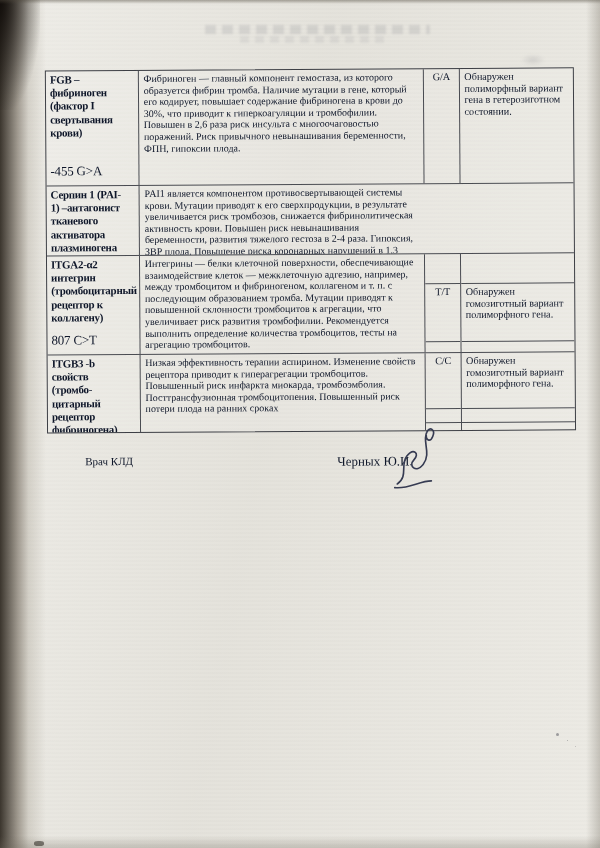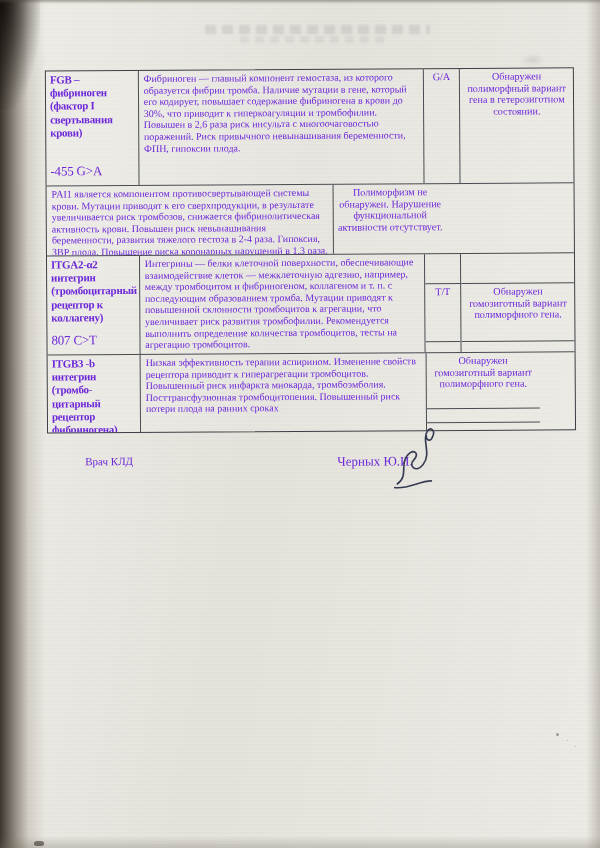--- a/index.html
+++ b/index.html
@@ -1,20 +1,20 @@
 <!DOCTYPE html>
 <html><head>
 <meta charset="utf-8">
 <style>
   html,body{margin:0;padding:0;}
   .page{
     position:relative;width:600px;height:848px;overflow:hidden;
     background:#e9e7e0;
     font-family:"Liberation Serif","DejaVu Serif",serif;
-    color:#6d28d9;
+    color:#0f172a;
   }
   
   .paper-texture{position:absolute;inset:0;
     background:
       linear-gradient(100deg, rgba(255,255,255,.25), rgba(0,0,0,.02) 45%, rgba(255,255,255,.15)),
       repeating-linear-gradient(to bottom, rgba(0,0,0,.012) 0 2px, rgba(255,255,255,.012) 2px 4px);
   }
   .edge-left{position:absolute;left:0;top:0;bottom:0;width:46px;
     background:linear-gradient(to right, rgba(44,38,30,.92), rgba(96,86,72,.55) 38%, rgba(150,142,126,.28) 62%, rgba(150,142,126,0));
   }
@@ -50,21 +50,21 @@
   .gene-variant{margin-top:auto;font-size:13px;padding-bottom:2px;letter-spacing:-0.2px;}
   .desc-text{font-size:10px;line-height:11.6px;text-align:left;}
   .sub{box-sizing:border-box;overflow:hidden;}
   .sub.line{border-bottom:1px solid #4a4c52;}
   .fill{flex:1;}
   .h30{height:30px;}
   .h58{height:58px;}
   .h56{height:56px;}
   .h14{height:14px;}
   .geno{font-size:10.3px;text-align:center;padding-top:2px;letter-spacing:-0.2px;}
-  .concl{font-size:10.2px;line-height:11.6px;padding:2px 4px;text-align:center;}
+  .concl{font-size:10.2px;line-height:11.6px;padding:2px 4px;}
 
   
   .doctor-role{position:absolute;left:85px;top:454px;font-size:11px;}
   .doctor-name{position:absolute;left:337px;top:454px;font-size:13px;}
   .signature{position:absolute;left:385px;top:425px;width:62px;height:62px;transform:rotate(-10deg);}
 </style>
 </head>
 <body>
 
 <div class="page">
@@ -98,25 +98,30 @@
         </div>
         <div class="cell geno-cell">
           <div class="sub fill geno">G/A</div>
         </div>
         <div class="cell concl-cell">
           <div class="sub fill concl">Обнаружен полиморфный вариант гена в гетерозиготном состоянии.</div>
         </div>
       </div>
 
       <div class="trow" style="height:70px">
+        <div class="cell gene-cell">
+          <div class="gene-text">Серпин 1 (PAI-
+1) –антагонист
+тканевого
+активатора
+плазминогена</div>
+          <div class="gene-variant">-675 5G&gt;4G</div>
+        </div>
         <div class="cell desc-cell">
           <div class="desc-text">PAI1 является компонентом противосвертывающей системы крови. Мутации приводят к его сверхпродукции, в результате увеличивается риск тромбозов, снижается фибринолитическая активность крови. Повышен риск невынашивания беременности, развития тяжелого гестоза в 2-4 раза. Гипоксия, ЗВР плода. Повышение риска коронарных нарушений в 1,3 раза.</div>
-        </div>
-        <div class="cell concl-cell">
-          <div class="sub fill concl">Полиморфизм не обнаружен. Нарушение функциональной активности отсутствует.</div>
         </div>
       </div>
 
       <div class="trow" style="height:99px">
         <div class="cell gene-cell">
           <div class="gene-text">ITGA2-α2
 интегрин
 (тромбоцитарный
 рецептор к
 коллагену)</div>
@@ -133,28 +138,33 @@
         <div class="cell concl-cell">
           <div class="sub concl h30 line"></div>
           <div class="sub concl h58 line">Обнаружен гомозиготный вариант полиморфного гена.</div>
           <div class="sub concl fill"></div>
         </div>
       </div>
 
       <div class="trow" style="height:78px">
         <div class="cell gene-cell">
           <div class="gene-text">ITGB3 -b
-интегрин
+свойств
 (тромбо-цитарный
 рецептор
 фибриногена)</div>
 
         </div>
         <div class="cell desc-cell">
           <div class="desc-text">Низкая эффективность терапии аспирином. Изменение свойств рецептора приводит к гиперагрегации тромбоцитов. Повышенный риск инфаркта миокарда, тромбоэмболия. Посттрансфузионная тромбоцитопения. Повышенный риск потери плода на ранних сроках</div>
+        </div>
+        <div class="cell geno-cell">
+          <div class="sub geno h56 line">C/C</div>
+          <div class="sub geno h14 line"></div>
+          <div class="sub geno fill"></div>
         </div>
         <div class="cell concl-cell">
           <div class="sub concl h56 line">Обнаружен гомозиготный вариант полиморфного гена.</div>
           <div class="sub concl h14 line"></div>
           <div class="sub concl fill"></div>
         </div>
       </div>
 
     </div>
 

